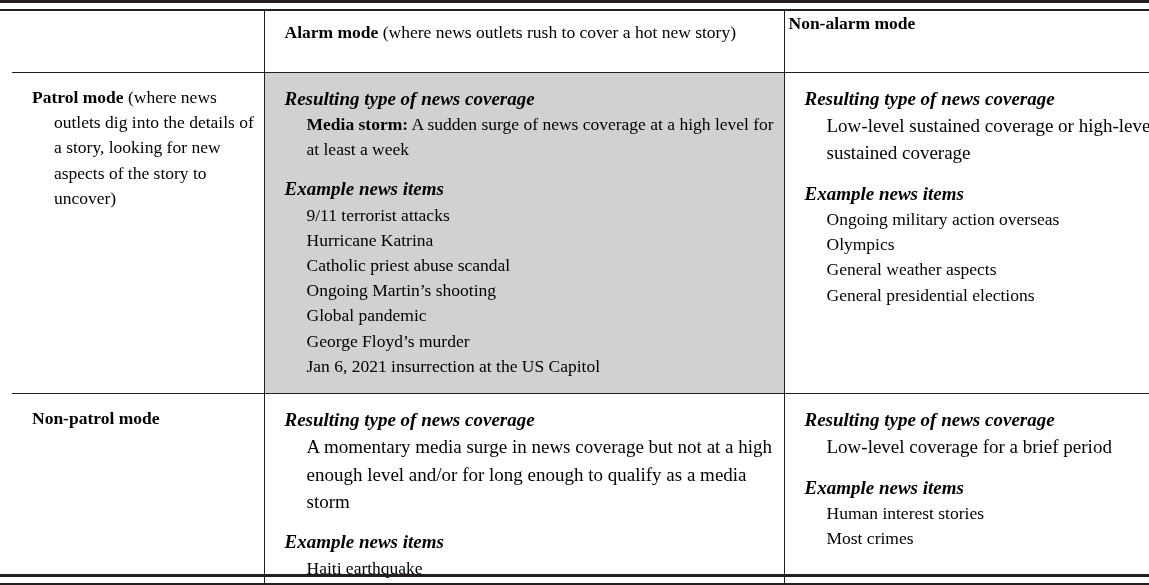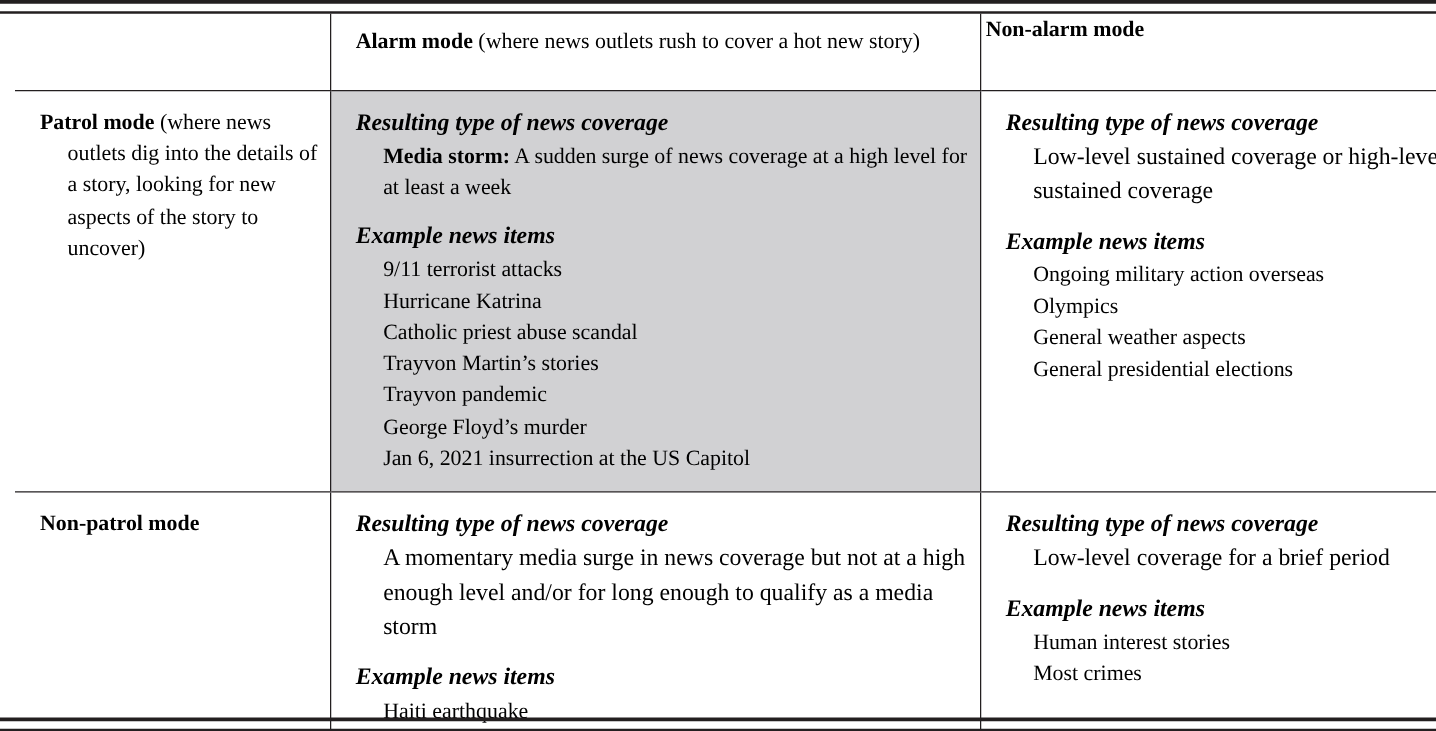--- a/index.html
+++ b/index.html
@@ -185,22 +185,22 @@
           <div class="body-cell">
             <div class="sub-head">Resulting type of news coverage</div>
             <div class="indented">
               <span class="lead">Media storm:</span><span> A sudden surge of news coverage at a high level for at least a week</span>
             </div>
             <div class="sub-head spaced">Example news items</div>
             <ul class="item-list">
               <li>9/11 terrorist attacks</li>
               <li>Hurricane Katrina</li>
               <li>Catholic priest abuse scandal</li>
-              <li>Trayvon Martin’s stories</li>
-              <li>Trayvon pandemic</li>
+              <li>Ongoing Martin’s shooting</li>
+              <li>Global pandemic</li>
               <li>George Floyd’s murder</li>
               <li>Jan 6, 2021 insurrection at the US Capitol</li>
             </ul>
           </div>
         </td>
 
         <td class="hline-b vline-l">
           <div class="body-cell">
             <div class="sub-head">Resulting type of news coverage</div>
             <div class="def-para">Low-level sustained coverage or high-level sustained coverage</div>

